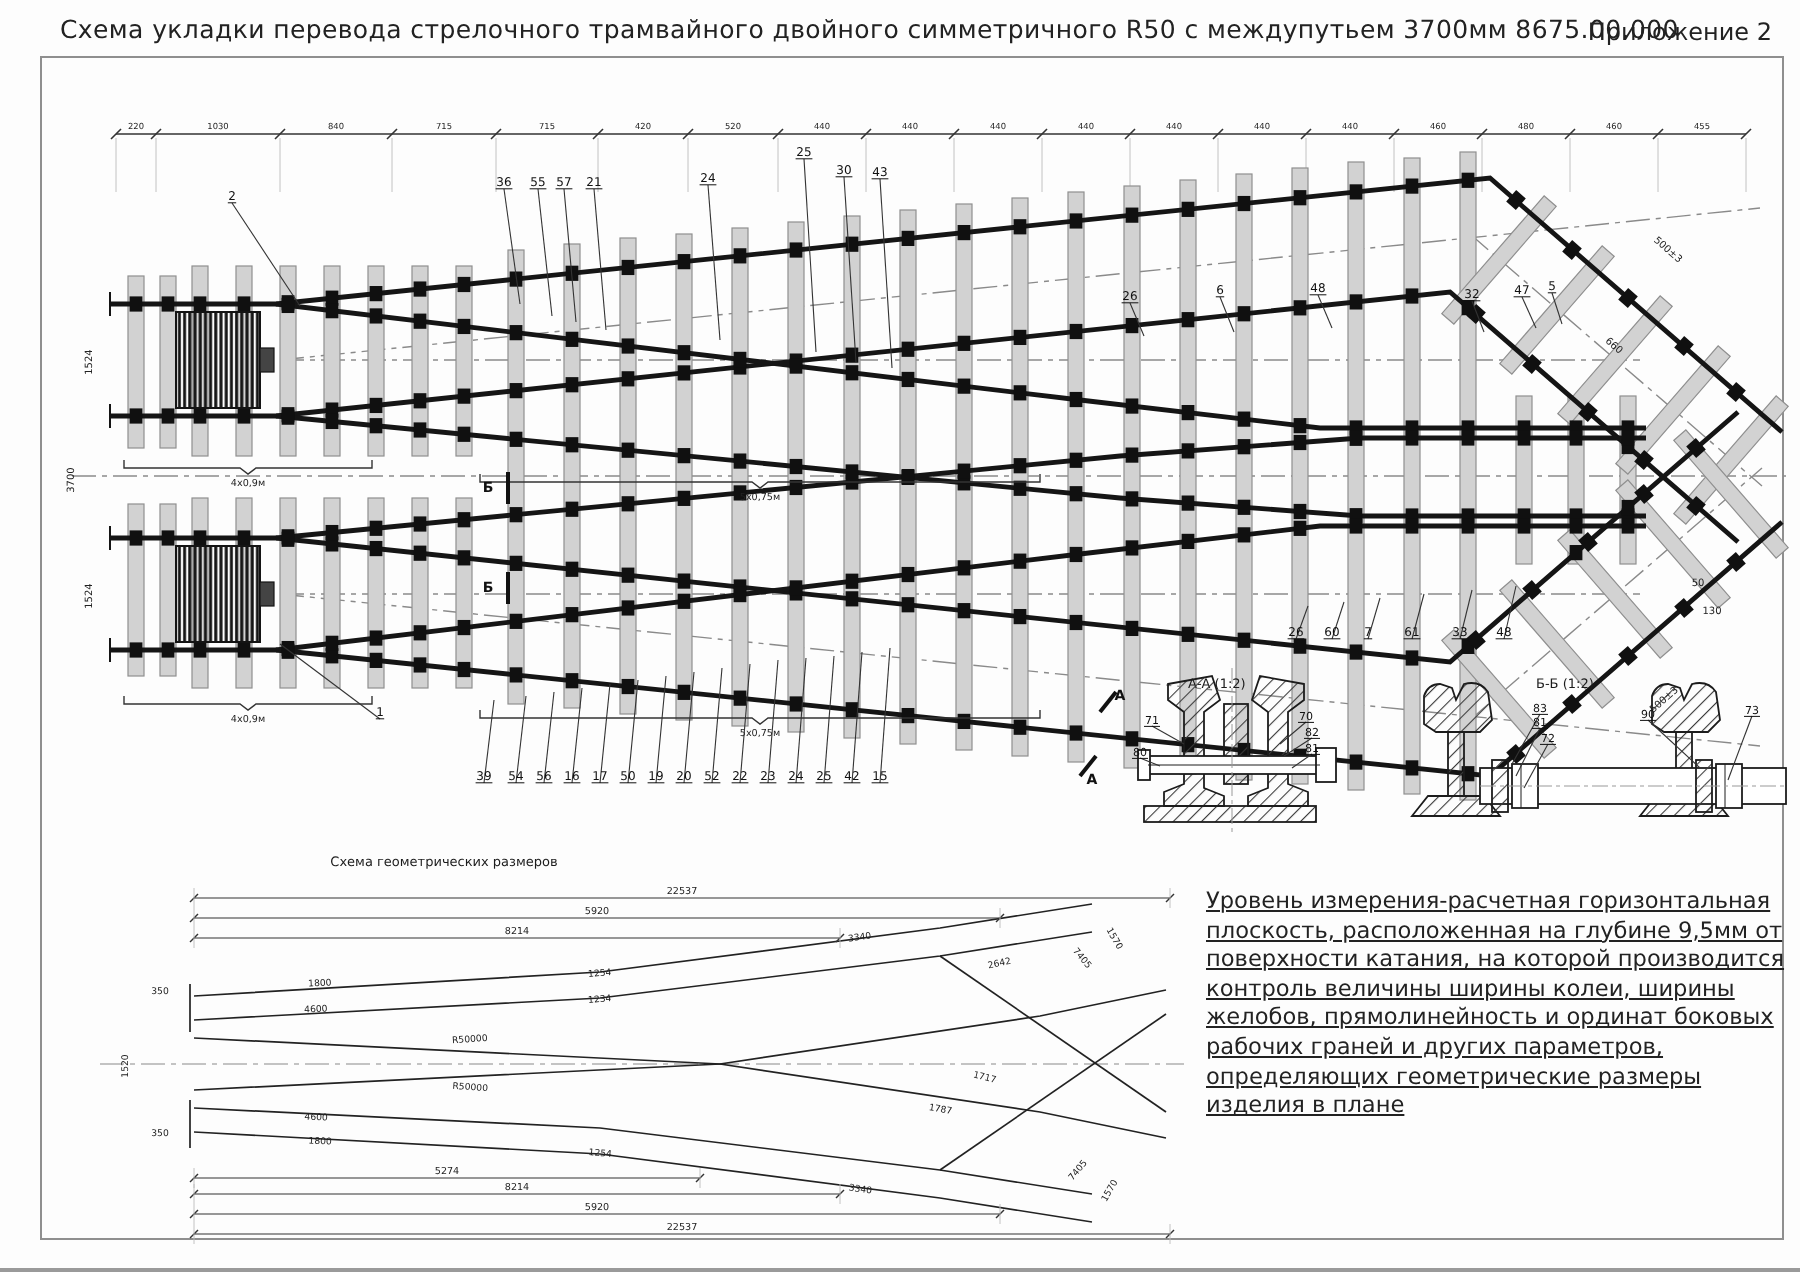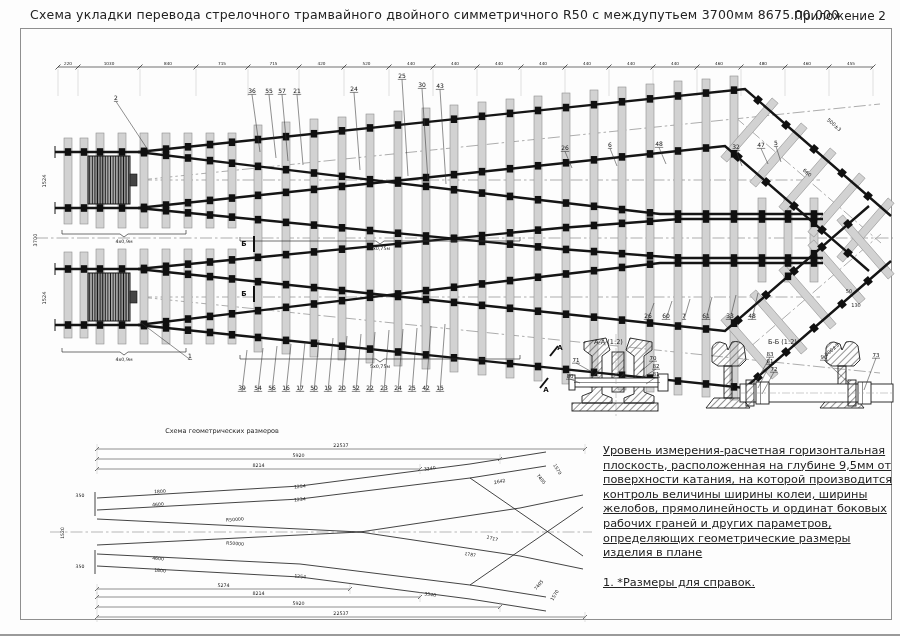--- a/index.html
+++ b/index.html
@@ -698,17 +698,16 @@
         <text x="556" y="596" font-size="4.6" fill="#222" text-anchor="middle" transform="rotate(-60 556 596)">1570</text>
         <text x="235" y="521" font-size="4.6" fill="#222" text-anchor="middle" transform="rotate(-4 235 521)">R50000</text>
         <text x="235" y="545" font-size="4.6" fill="#222" text-anchor="middle" transform="rotate(4 235 545)">R50000</text>
         <text x="540" y="480" font-size="4.6" fill="#222" text-anchor="middle" transform="rotate(50 540 480)">7405</text>
         <text x="540" y="586" font-size="4.6" fill="#222" text-anchor="middle" transform="rotate(-50 540 586)">7405</text>
       </g>
   </svg>
 
   <div class="notes">
     <p>Уровень измерения-расчетная горизонтальная плоскость, расположенная на глубине 9,5мм от поверхности катания, на которой производится контроль величины ширины колеи, ширины желобов, прямолинейность и ординат боковых рабочих граней и других параметров, определяющих геометрические размеры изделия в плане</p>
-    <p>1. *Размеры для справок.</p>
   </div>
 
   <div class="edge-b"></div>
 </div>
 
 </body></html>

